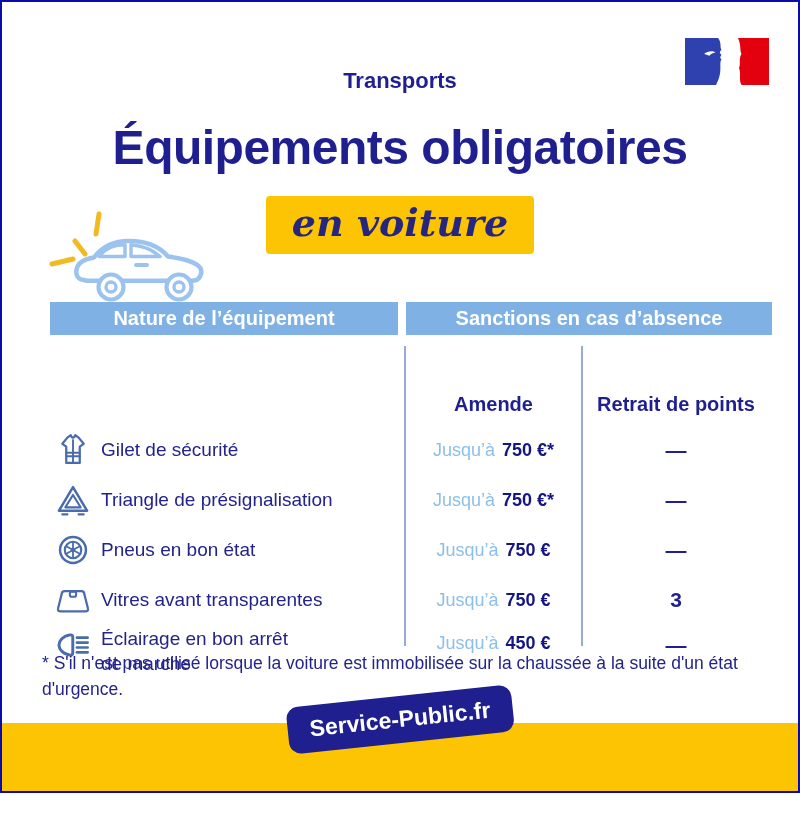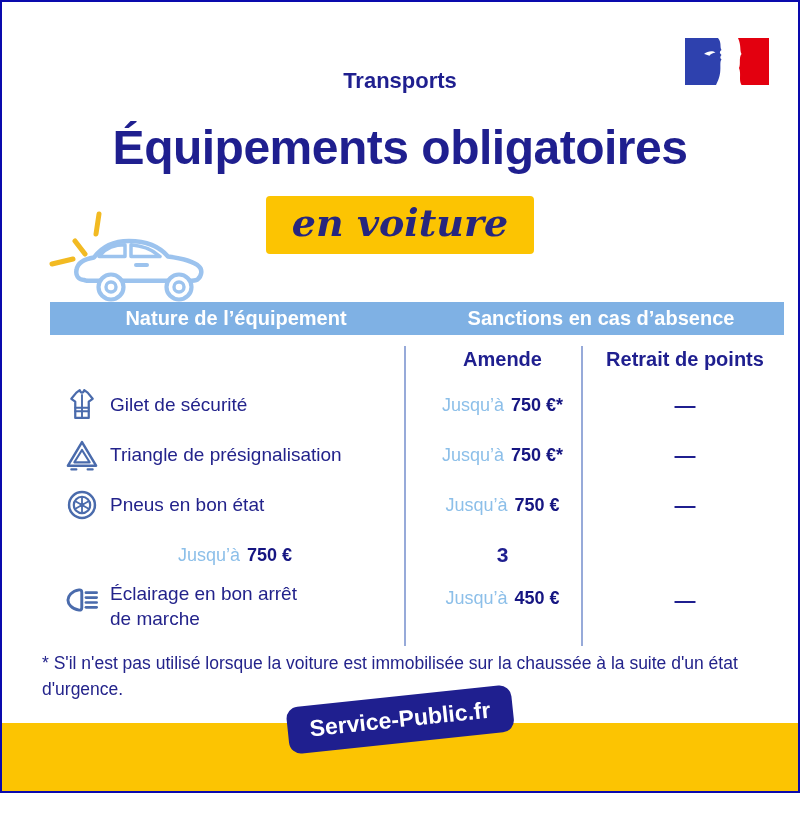--- a/index.html
+++ b/index.html
@@ -15,26 +15,26 @@
   .title{position:absolute;top:118px;left:0;width:100%;text-align:center;
     font-size:48px;font-weight:700;letter-spacing:-0.5px;color:#1f1f8f;}
   .badge-wrap{position:absolute;top:194px;left:0;width:100%;text-align:center;}
   .badge{display:inline-block;background:#fcc402;border-radius:4px;
     padding:4px 26px 9px;font-family:"DejaVu Serif",serif;font-style:italic;
     font-weight:700;font-size:38px;color:#26267e;}
   
   .car-art{position:absolute;left:45px;top:208px;width:170px;height:94px;}
   
   .bar{position:absolute;top:300px;height:33px;background:#7fb1e4;
-    color:#ffffff;font-weight:700;font-size:20px;line-height:33px;text-align:center;padding-left:12px;}
+    color:#ffffff;font-weight:700;font-size:20px;line-height:33px;text-align:center;}
   .bar-left{left:48px;width:348px;}
   .bar-right{left:404px;width:366px;}
   
-  .tgrid{position:absolute;left:54px;width:723px;display:grid;
-    grid-template-columns:358px 177px 188px;align-items:center;}
+  .tgrid{position:absolute;left:45px;width:723px;display:grid;
+    grid-template-columns:358px 177px 188px;align-items:center;margin-top:45px;}
   .subhead{top:342px;height:30px;}
   .subhead .colhead{text-align:center;font-size:20px;font-weight:700;color:#1f1f8f;}
   .row{height:46px;}
   .row-tall{align-items:flex-start;}
   .cell-equip{display:flex;align-items:center;}
   .row-tall .cell-equip{align-items:flex-start;}
   .icon{width:36px;height:36px;margin-left:8px;flex:0 0 36px;display:inline-flex;}
   .icon svg{width:36px;height:36px;}
   .label{margin-left:10px;font-size:19px;font-weight:500;color:#23238b;
     white-space:pre-line;line-height:1.3;}
@@ -159,20 +159,31 @@
         </g>
           </svg>
       </span>
       <span class="label">Pneus en bon état</span>
     </div>
     <div class="cell-amende"><span class="prefix">Jusqu’à</span><span class="value">750 €</span></div>
     <div class="cell-points">—</div>
   </div>
 
   <div class="tgrid row" style="top:530px">
+    <div class="cell-equip">
+      <span class="icon">
+        <svg viewBox="0 0 32 32">
+            <g class="ic" stroke-width="2">
+          <path d="M6 10.5 C6 8.8 7 8 8.6 8 H23.4 C25 8 26 8.8 26 10.5 L29.3 23.5 C29.8 25.3 28.8 26 27 26 H5 C3.2 26 2.2 25.3 2.7 23.5 Z"></path>
+          <rect stroke-width="1.8" x="13.2" y="8.6" width="5.6" height="4.6" rx="1.6"></rect>
+        </g>
+          </svg>
+      </span>
+      <span class="label">Vitres avant transparentes</span>
+    </div>
     <div class="cell-amende"><span class="prefix">Jusqu’à</span><span class="value">750 €</span></div>
     <div class="cell-points">3</div>
   </div>
 
   <div class="tgrid row row-tall" style="top:580px">
     <div class="cell-equip">
       <span class="icon">
         <svg viewBox="0 0 32 32">
             <g class="ic">
           <path stroke-width="2.6" d="M13.5 7 C6.5 8 3.5 12.8 3.5 16 C3.5 19.2 6.5 24 13.5 25 C15 25.2 15.8 24.3 15.8 22.9 V9.1 C15.8 7.7 15 6.8 13.5 7 Z"></path>

